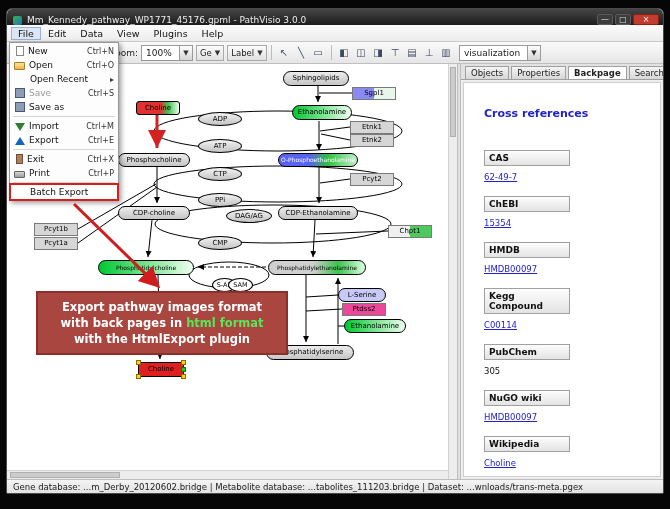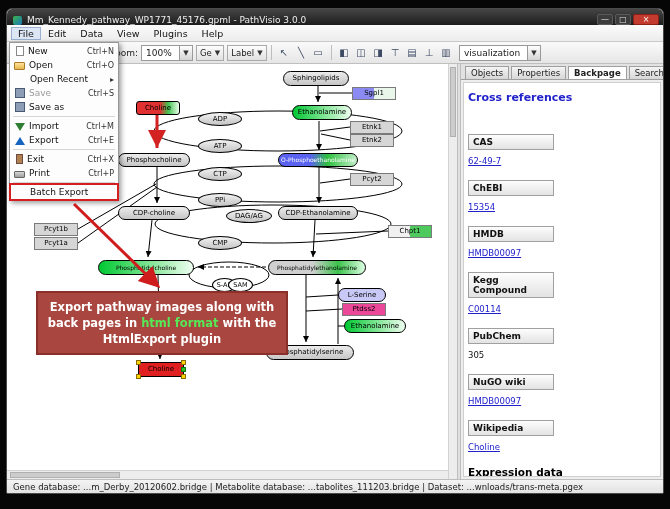--- a/index.html
+++ b/index.html
@@ -45,21 +45,21 @@
   .main{flex:1;display:flex;overflow:hidden;}
   .canvas{position:relative;width:450px;flex:none;background:#fff;overflow:hidden;}
   .splitter{width:4px;flex:none;background:#e0e0e0;border-left:1px solid #bdbdbd;border-right:1px solid #bdbdbd;}
   .sidepanel{flex:1;display:flex;flex-direction:column;background:#eeeeee;overflow:hidden;}
 
   
   .tabs{display:flex;height:16px;flex:none;background:#e2e2e2;border-bottom:1px solid #9f9f9f;padding:2px 2px 0;}
   .tab{font-size:8.5px;padding:1px 5px 0;border:1px solid #9f9f9f;border-bottom:none;
     background:linear-gradient(#f4f4f4,#d7d7d7);margin-left:2px;color:#222;white-space:nowrap;}
   .tab.active{background:#fff;font-weight:bold;}
-  .bp{flex:1;background:#fff;border:1px solid #cfcfcf;margin:2px;padding:4px;overflow:hidden;}
+  .bp{flex:1;background:#fff;border:1px solid #cfcfcf;margin:2px;padding:20px;overflow:hidden;}
   .bp-title{color:#2222cc;font-weight:bold;font-size:11px;margin:4px 0 30px;}
   .xref{margin-bottom:14px;}
   .xref-head{width:86px;border:1px solid #a0a0a0;background:linear-gradient(#fdfdfd,#e3e3e3);
     font-weight:bold;font-size:9px;padding:2px 4px;color:#111;}
   .xref-link{display:block;margin-top:6px;font-size:8.5px;color:#2222cc;text-decoration:underline;}
   .xref-val{margin-top:6px;font-size:8.5px;color:#111;}
   .expr{font-weight:bold;font-size:10.5px;margin-top:2px;color:#000;}
 
   
   .statusbar{height:14px;flex:none;background:linear-gradient(#f4f4f4,#e2e2e2);border-top:1px solid #bdbdbd;
@@ -254,21 +254,21 @@
           <div class="node ellipse-white" style="left: 205px; top: 214px; width: 25px; height: 14px;">S-AH</div>
           <div class="node ellipse-white" style="left: 221px; top: 214px; width: 25px; height: 14px;">SAM</div>
           <div class="node rect-purple" style="left: 331px; top: 224px; width: 48px; height: 14px;">L-Serine</div>
           <div class="node gene-purple" style="left: 335px; top: 239px; width: 44px; height: 13px;">Ptdss2</div>
           <div class="node rect-green" style="left: 337px; top: 255px; width: 62px; height: 14px;">Ethanolamine</div>
           <div class="node rect-gray" style="left: 259px; top: 281px; width: 88px; height: 15px;">Phosphatidylserine</div>
           <div class="node rect-selected" style="left: 131px; top: 298px; width: 46px; height: 15px;">Choline<span class="handle lt"></span><span class="handle rt"></span><span class="handle lb"></span><span class="handle rb"></span><span class="handle green"></span></div>
         </div>
 
       <div class="callout">
-        <span>Export pathway images along with back pages in </span><span class="hl">html format</span><span> with the HtmlExport plugin</span>
+        <span>Export pathway images format with back pages in </span><span class="hl">html format</span><span> with the HtmlExport plugin</span>
       </div>
 
       <div class="vscroll">
           <span class="thumb"></span>
         </div>
       <div class="hscroll">
           <span class="thumb"></span>
         </div>
     </div>
 

